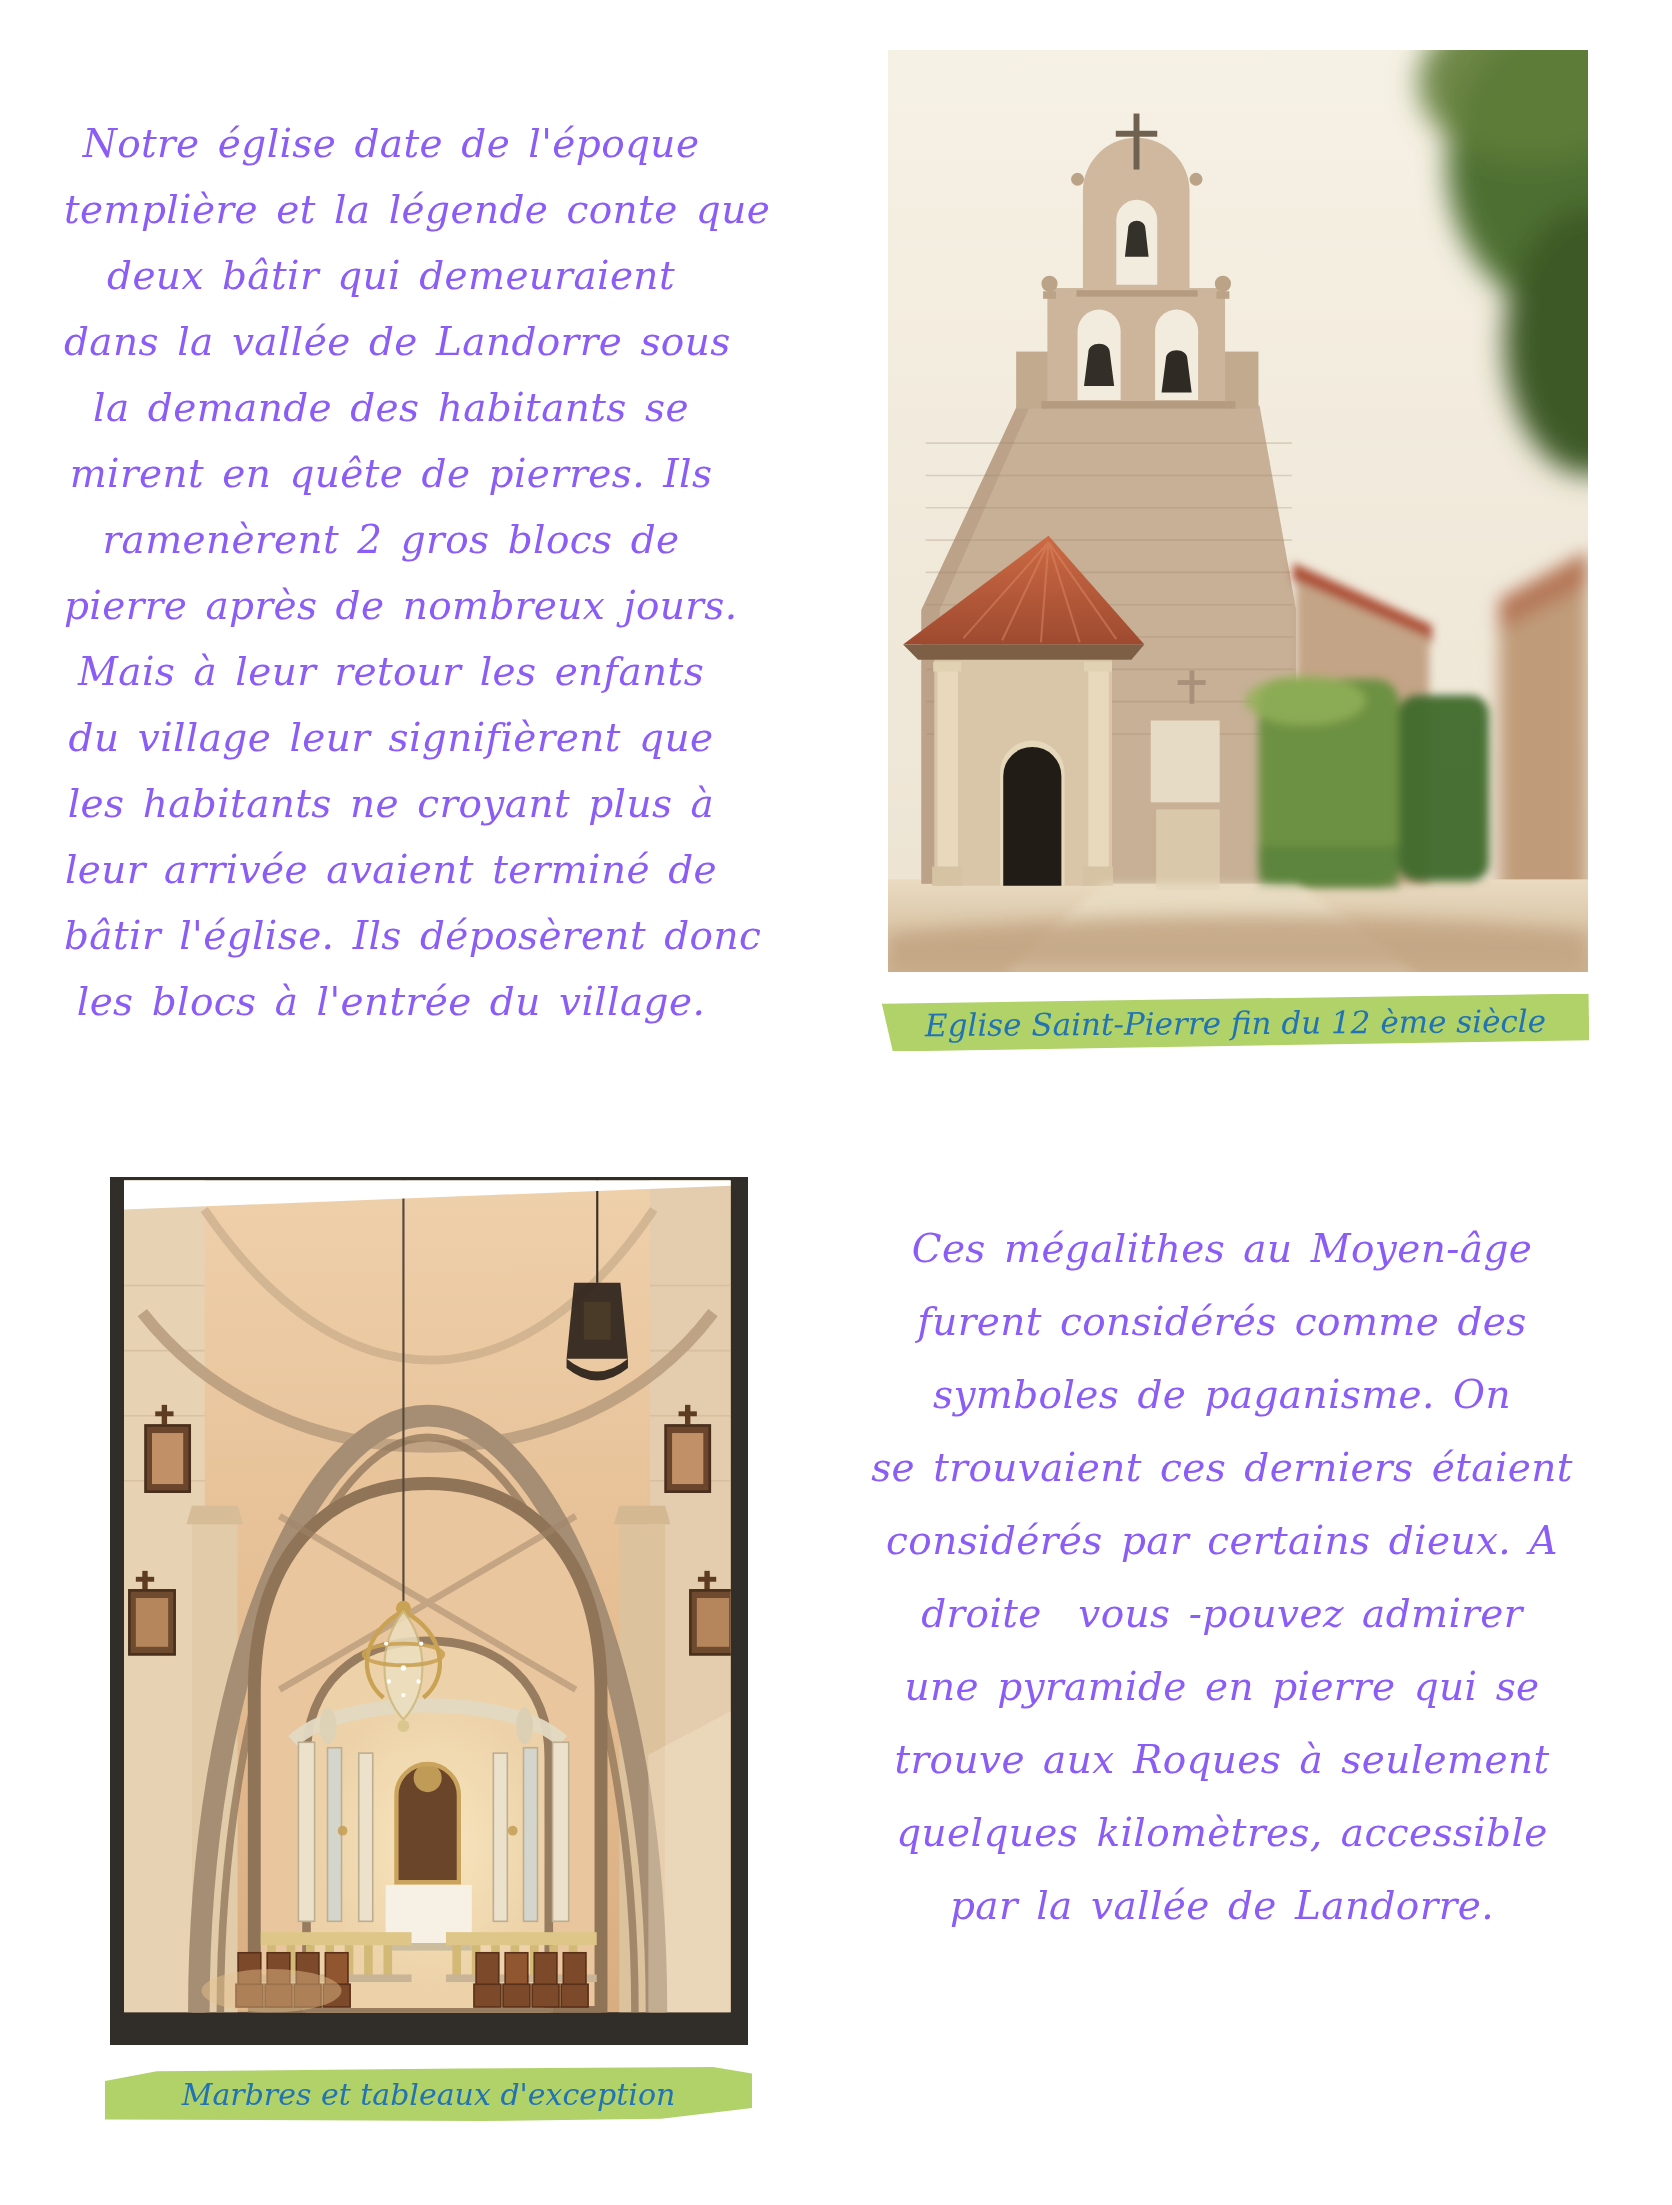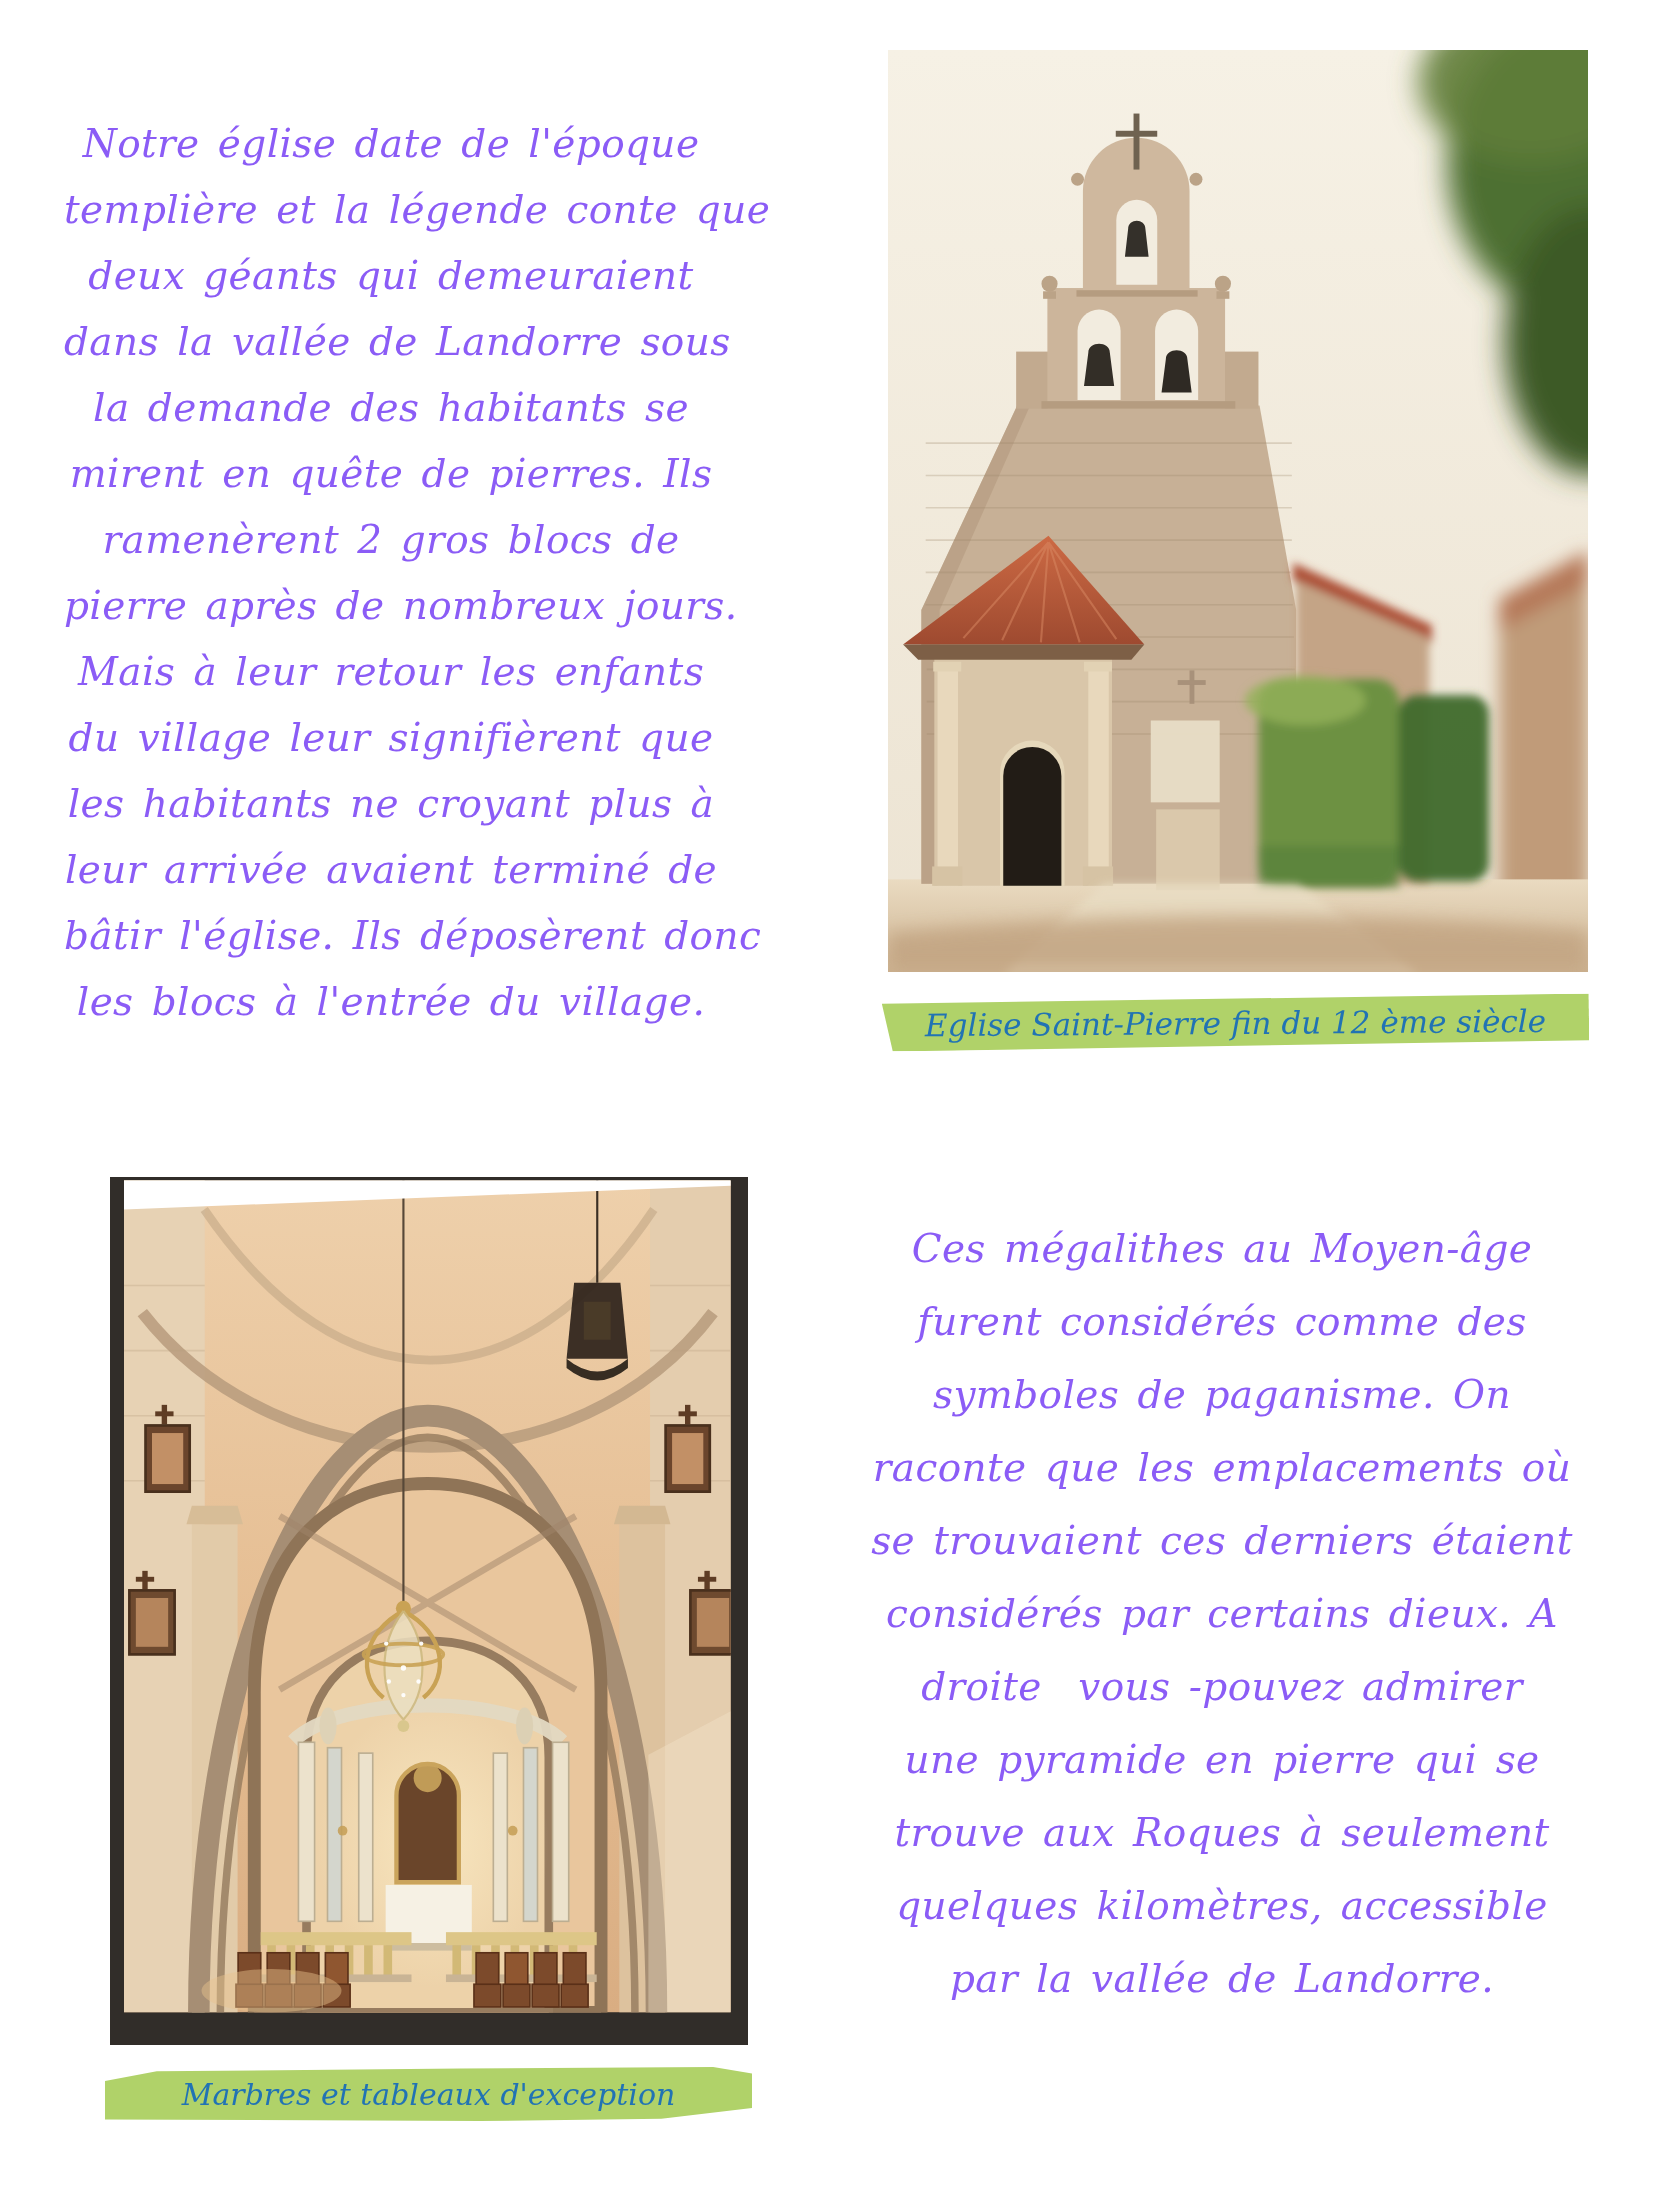--- a/index.html
+++ b/index.html
@@ -44,21 +44,21 @@
   .caption span{white-space:pre;}
 </style>
 </head>
 <body>
 
 <div>
 
   <section class="para para-tl">
       <div class="tline">Notre église date de l'époque</div>
       <div class="tline">templière et la légende conte que</div>
-      <div class="tline">deux géants qui demeuraient</div>
+      <div class="tline">deux bâtir qui demeuraient</div>
       <div class="tline">dans la vallée de Landorre sous</div>
       <div class="tline">la demande des habitants se</div>
       <div class="tline">mirent en quête de pierres. Ils</div>
       <div class="tline">ramenèrent 2 gros blocs de</div>
       <div class="tline">pierre après de nombreux jours.</div>
       <div class="tline">Mais à leur retour les enfants</div>
       <div class="tline">du village leur signifièrent que</div>
       <div class="tline">les habitants ne croyant plus à</div>
       <div class="tline">leur arrivée avaient terminé de</div>
       <div class="tline">bâtir l'église. Ils déposèrent donc</div>
@@ -347,21 +347,20 @@
   </figure>
 
   <div class="caption caption-bl">
     <span>Marbres et tableaux d'exception</span>
   </div>
 
   <section class="para para-br">
       <div class="tline">Ces mégalithes au Moyen-âge</div>
       <div class="tline">furent considérés comme des</div>
       <div class="tline">symboles de paganisme. On</div>
-      <div class="tline">raconte que les emplacements où</div>
       <div class="tline">se trouvaient ces derniers étaient</div>
       <div class="tline">considérés par certains dieux. A</div>
       <div class="tline">droite  vous -pouvez admirer</div>
       <div class="tline">une pyramide en pierre qui se</div>
       <div class="tline">trouve aux Roques à seulement</div>
       <div class="tline">quelques kilomètres, accessible</div>
       <div class="tline">par la vallée de Landorre.</div>
     </section>
 
 </div>

